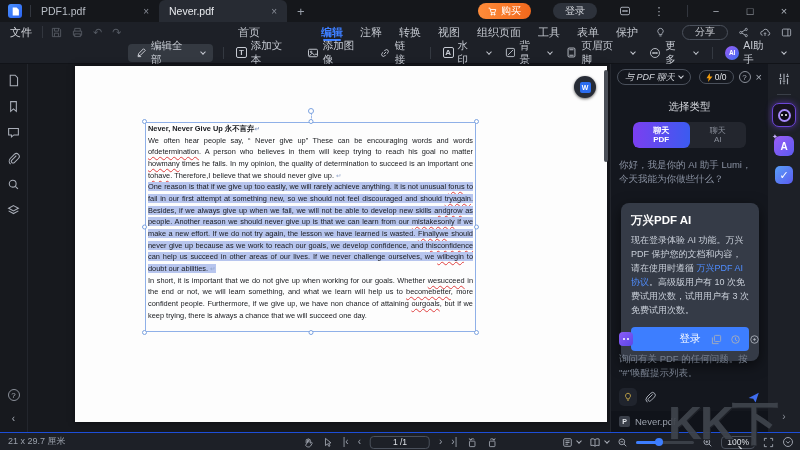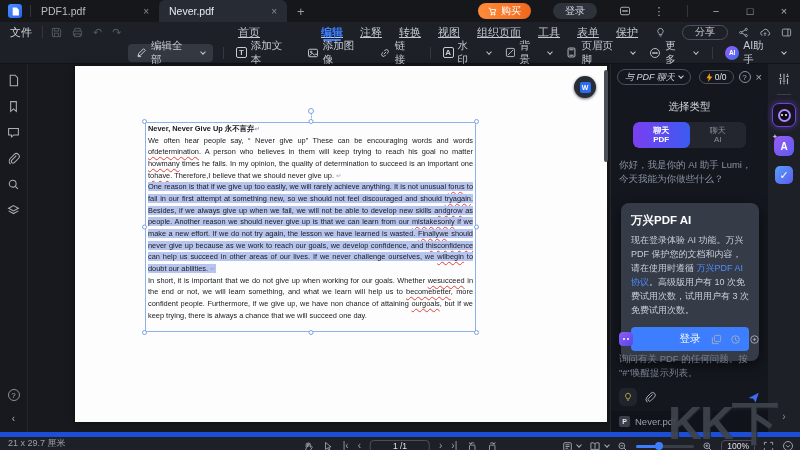--- a/index.html
+++ b/index.html
@@ -20,21 +20,21 @@
   .tab-plus { margin-left:10px; color:#9aa0aa; font-size:13px; }
   .tb-right { margin-left:auto; display:flex; align-items:center; gap:22px; padding-right:10px; }
   .buy-btn { height:16px; padding:0 10px; border-radius:9px; background:linear-gradient(90deg,#ff8c3a,#f0681c); color:#fff; font-size:10px; display:flex; align-items:center; gap:4px; }
   .login-btn { height:16px; padding:0 12px; border-radius:9px; background:#2d323b; color:#d6d9df; font-size:10px; display:flex; align-items:center; }
   .win-ctl { color:#aeb3bc; font-size:11px; width:12px; text-align:center; }
 
   
   #menubar { position:absolute; left:0; top:22px; width:800px; height:20px; background:#1d2027; display:flex; align-items:center; }
   .file-label { padding:0 10px; color:#d2d5db; }
   .mb-icons { display:flex; align-items:center; gap:10px; margin-left:8px; }
-  .nav-tabs { position:absolute; left:238px; top:0; height:20px; display:flex; align-items:center; gap:17px;text-decoration:underline; }
+  .nav-tabs { position:absolute; left:238px; top:0; height:20px; display:flex; align-items:center; gap:17px; }
   .nav-tab { color:#c3c7cf; font-size:11px; height:20px; line-height:20px; position:relative; }
   .nav-tab.active { color:#3d7eff; font-weight:bold;margin-left:44px; }
   .nav-tab.active::after { content:""; position:absolute; left:2px; right:2px; bottom:1px; height:2px; background:#3d7eff; border-radius:1px; }
   .mb-right { position:absolute; right:8px; top:0; height:20px; display:flex; align-items:center; gap:10px; }
   .share-btn { height:15px; padding:0 12px; border:1px solid #4a505b; border-radius:8px; color:#d2d5db; font-size:10px; display:flex; align-items:center; }
 
   
   #toolbar { position:absolute; left:0; top:42px; width:800px; height:22px; background:#1d2027; border-bottom:1px solid #111318; display:flex; align-items:center; }
   .tool-item { display:flex; align-items:center; gap:4px; color:#c6cad2; font-size:10.5px; margin-right:14px; }
   .tool-pill { background:#343941; border-radius:4px; height:18px; padding:0 8px; margin-left:128px; margin-right:10px; }
@@ -97,21 +97,21 @@
   .rail-div { width:14px; height:1px; background:#3a3f48; margin:8px 0; }
   .lumi-tile { width:24px; height:24px; border-radius:7px; background:#17131f; border:1px solid #6b46d6; box-shadow:0 0 6px rgba(123,63,240,.6); display:flex; align-items:center; justify-content:center; }
   .lumi-face { width:13px; height:13px; border:2px solid #a78bfa; border-radius:50%; display:flex; align-items:center; justify-content:center; gap:1.5px; background:#0d0a14; }
   .lumi-face i { width:2px; height:2px; background:#fff; border-radius:50%; }
   .trans-tile { width:20px; height:20px; margin-top:9px; border-radius:6px; background:linear-gradient(135deg,#9b5cf6,#5b5bf0); color:#fff; font-size:10px; font-weight:bold; display:flex; align-items:center; justify-content:center; position:relative; }
   .trans-tile em { position:absolute; left:-2px; top:-3px; font-style:normal; font-size:7px; color:#c9b2ff; }
   .check-tile { width:18px; height:18px; margin-top:10px; border-radius:5px; background:linear-gradient(135deg,#58a0f8,#5b5bf0); color:#fff; font-size:11px; display:flex; align-items:center; justify-content:center; }
   .rail-collapse { margin-top:auto; margin-bottom:10px; color:#8a8f99; font-size:10px; }
 
   
-  #statusbar { position:absolute; left:0; top:432px; width:800px; height:18px; background:#1d2027; border-top:5px solid #1d4ed8; display:flex; align-items:center; }
+  #statusbar { position:absolute; left:0; top:432px; width:800px; height:18px; background:#1d2027; border-top:1px solid #1d4ed8; display:flex; align-items:center; }
   .page-size { color:#9aa0ab; font-size:9px; padding-left:8px; }
   .sb-center { position:absolute; left:50%; top:0; height:18px; transform:translateX(-50%); display:flex; align-items:center; gap:9px; }
   .page-pill { width:60px; height:13px; border:1px solid #4a505b; border-radius:4px; color:#dfe2e7; font-size:8.5px; display:flex; align-items:center; justify-content:center; }
   .nav-glyph { color:#9aa0ab; font-size:10px; line-height:10px; }
   .sb-right { position:absolute; right:6px; top:0; height:18px; display:flex; align-items:center; gap:8px; }
   .zoom-slider { width:58px; height:3px; background:#3a3f47; border-radius:2px; position:relative; }
   .zoom-fill { position:absolute; left:0; top:0; height:3px; width:40%; background:#3d7eff; border-radius:2px; }
   .zoom-knob { position:absolute; left:40%; top:50%; transform:translate(-50%,-50%); width:8px; height:8px; background:#3d7eff; border-radius:50%; }
   .zoom-pill { height:13px; border:1px solid #4a505b; border-radius:4px; padding:0 5px; color:#dfe2e7; font-size:8.5px; display:flex; align-items:center;flex-direction:column; }
 

